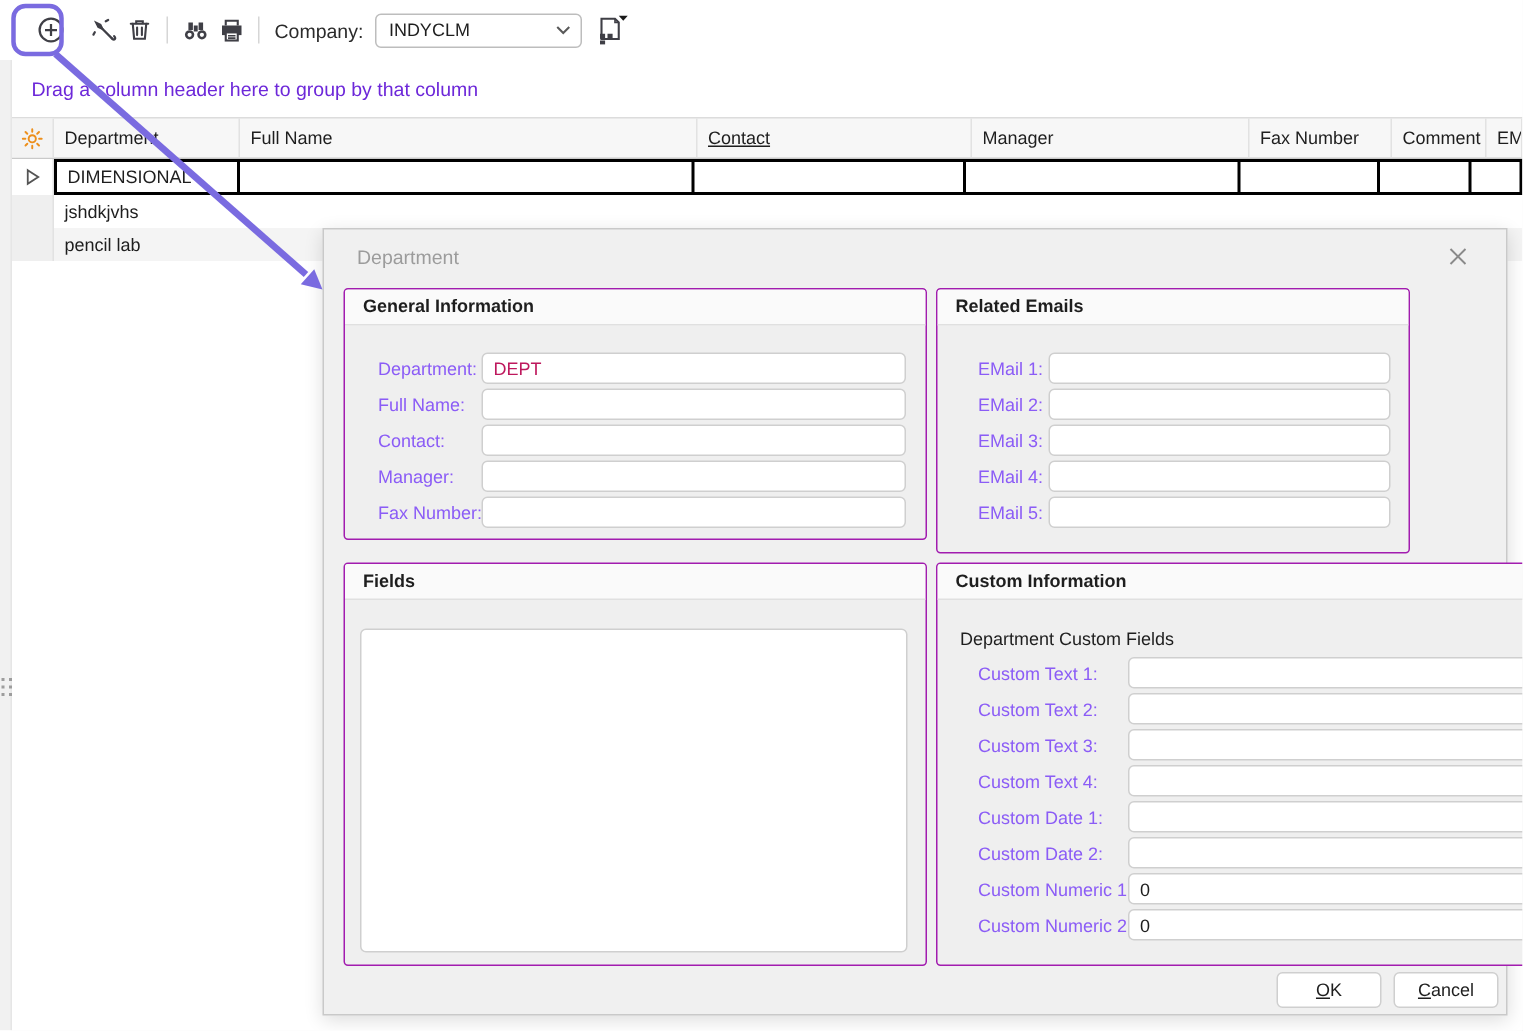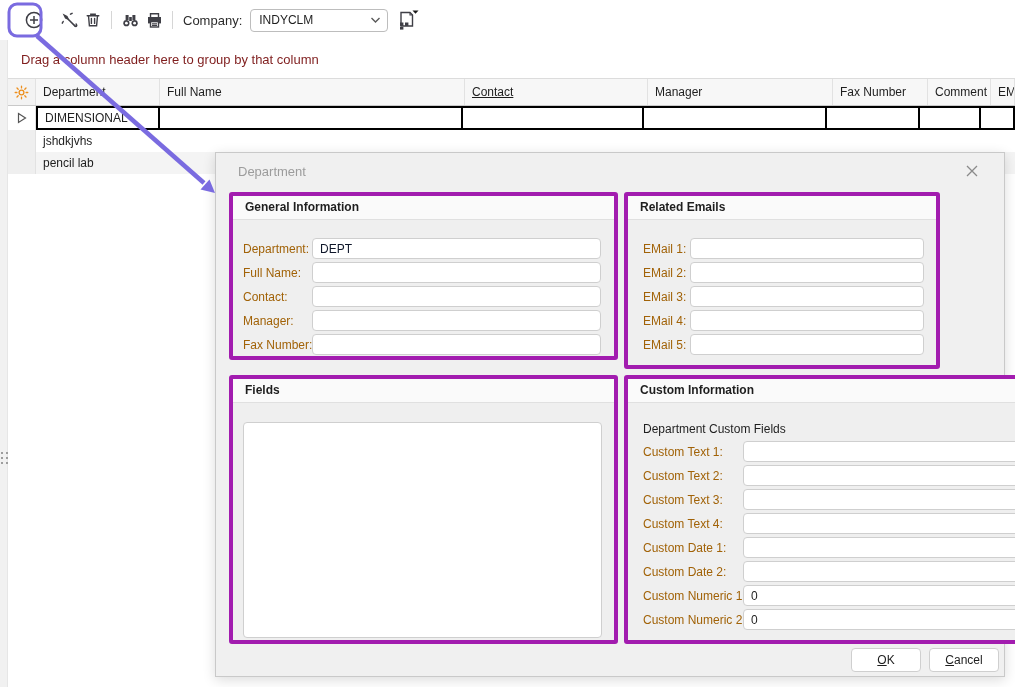--- a/index.html
+++ b/index.html
@@ -17,21 +17,21 @@
   .tbtn { width:24px; height:24px; display:flex; align-items:center; justify-content:center; background:transparent; border:none; cursor:pointer; }
   .add-wrap { width:34px; height:34px; display:flex; align-items:center; justify-content:center; margin-right:6px; }
   .tsep { width:1px; height:18px; background:#d6d6d6; margin:0 6px; }
   .company-label { font-size:13px; color:#2b2b2b; margin:0 8px 0 4px; }
   .combo { width:138px; height:23px; border:1px solid #bdbdbd; border-radius:4px; background:#fff; display:flex; align-items:center; padding:0 6px 0 8px; }
   .combo .val { flex:1; font-size:12px; color:#1e1e1e; }
   .layout-btn { margin-left:8px; position:relative; }
 
   
   .group-panel { position:absolute; top:40px; left:9px; right:0; height:38px; display:flex; align-items:center; padding-left:12px; background:#fff; }
-  .group-panel span { color:#7f1d1d; font-size:13px; }
+  .group-panel span { color:#6d28d9; font-size:13px; }
 
   
   .grid { position:absolute; top:78px; left:8px; right:0; bottom:0; background:#fff; }
   .ghead { display:flex; height:28px; background:#f7f7f7; border-top:1px solid #dcdcdc; border-bottom:1px solid #c9c9c9; }
   .ghead .cell { display:flex; align-items:center; padding-left:7px; font-size:12px; color:#1e1e1e; border-right:1px solid #e2e2e2; overflow:hidden; white-space:nowrap; }
   .c-ind { width:28px; flex:none; justify-content:center; padding-left:0 !important; background:#f3f3f3; }
   .c-dep { width:124px; flex:none; }
   .c-ful { width:305px; flex:none; }
   .c-con { width:183px; flex:none;text-decoration:underline; }
   .c-man { width:185px; flex:none; }
@@ -55,36 +55,36 @@
   .row-plain { height:22px; }
   .row-plain .ind { width:28px; flex:none; background:#efefef; border-right:1px solid #e2e2e2; }
   .row-plain .dcell { height:22px; }
   .row-alt { background:#f4f4f4; }
 
   
   .dialog { position:absolute; left:215px; top:152px; width:790px; height:525px; background:#f0f0f0; border:1px solid #c9c9c9; box-shadow:0 3px 12px rgba(0,0,0,.14); z-index:20; }
   .dlg-title { position:absolute; top:11px; left:22px; font-size:13px; color:#9c9c9c; }
   .dlg-close { position:absolute; top:10px; right:24px; width:16px; height:16px; display:flex; align-items:center; justify-content:center; cursor:pointer; background:none; border:none; }
 
-  .grp { position:absolute; border:4px solid #a21caf; border-radius:3px; background:#efefef; overflow:hidden; }
+  .grp { position:absolute; border:1px solid #a21caf; border-radius:3px; background:#efefef; overflow:hidden; }
   .grp-header { height:24px; line-height:23px; padding:0 12px; background:#fafafa; border-bottom:1px solid #e0e0e0; font-size:12px; font-weight:bold; color:#1e1e1e; }
   .grp-general { left:13px;  top:39px;  width:389px; height:168px; }
   .grp-emails  { left:408px; top:39px;  width:316px; height:177px; }
   .grp-notes   { left:13px;  top:222px; width:389px; height:269px; }
   .grp-custom  { left:408px; top:222px; width:433px; height:269px; }
 
   .fields-gen { padding:18px 13px 0 10px; }
   .fields-ema { padding:18px 12px 0 15px; }
   .fields-cus { padding:14px 16px 0 15px; }
   .frow { height:21px; margin-bottom:3px; display:flex; align-items:center; }
-  .frow label { font-size:12px; color:#a16207; flex:none; white-space:nowrap; }
+  .frow label { font-size:12px; color:#8b5cf6; flex:none; white-space:nowrap;margin-left:12px; }
   .lbl-gen { width:69px; }
   .lbl-ema { width:47px; }
   .lbl-cus { width:100px; }
-  .tin { flex:1; height:21px; border:1px solid #cfcfcf; border-radius:4px; background:#fff; font:12px "Liberation Sans", sans-serif; color:#0f172a; padding:0 7px; outline:none; min-width:0; }
+  .tin { flex:1; height:21px; border:1px solid #cfcfcf; border-radius:4px; background:#fff; font:12px "Liberation Sans", sans-serif; color:#be185d; padding:0 7px; outline:none; min-width:0; }
   .ctrl { flex:1; height:21px; border:1px solid #cfcfcf; border-radius:4px; background:#fff; display:flex; align-items:center; min-width:0; }
   .ctrl input { border:none; flex:1; height:19px; font:12px "Liberation Sans", sans-serif; color:#1e1e1e; padding:0 7px; outline:none; background:transparent; min-width:0; }
   .adorn { width:22px; flex:none; display:flex; align-items:center; justify-content:center; cursor:pointer; }
 
   .subrow { height:24px; display:flex; align-items:center; margin-bottom:0; }
   .subrow .subtitle { flex:1; font-size:12px; color:#1e1e1e; }
   .gear-btn { width:20px; height:20px; display:flex; align-items:center; justify-content:center; background:none; border:none; cursor:pointer; }
 
   .notes-area { display:block; margin:19px 12px 0 10px; width:calc(100% - 22px); height:216px; border:1px solid #cfcfcf; border-radius:4px; background:#fff; resize:none; outline:none; font:12px "Liberation Sans", sans-serif; }
 

